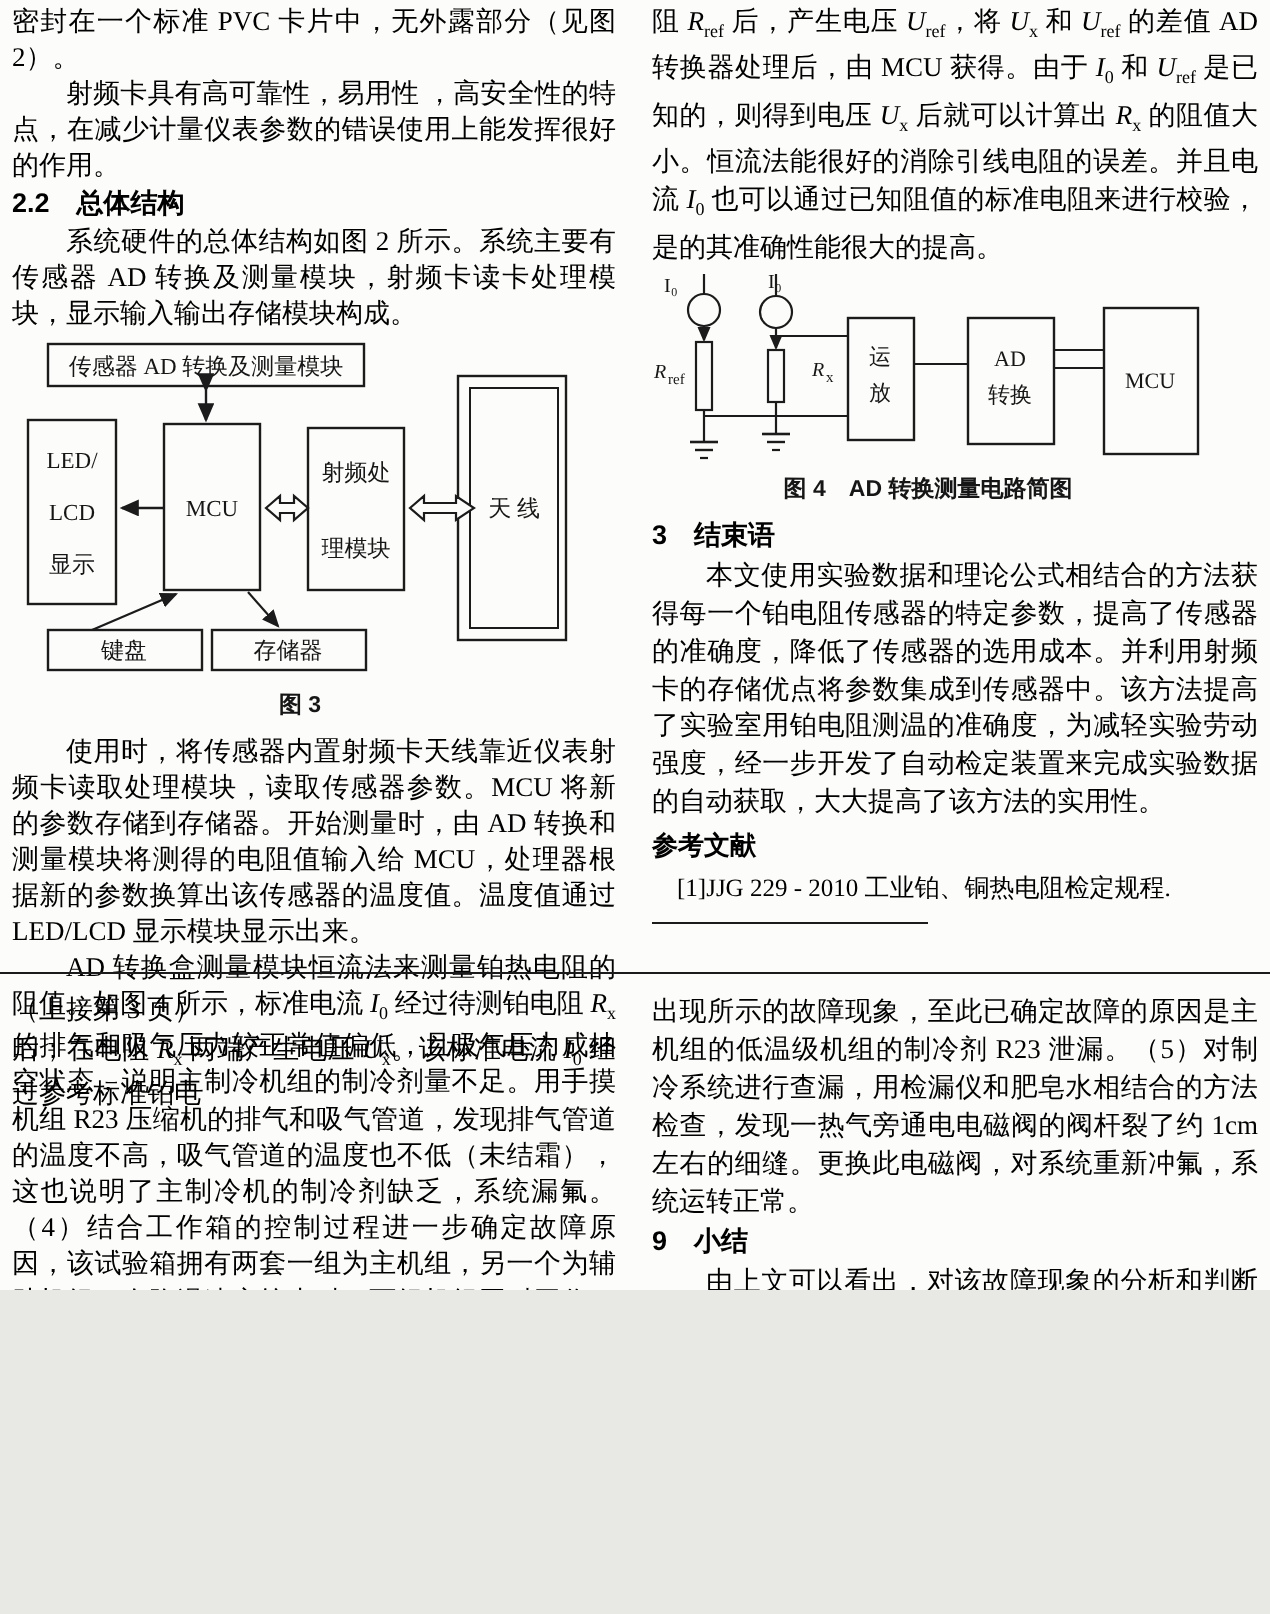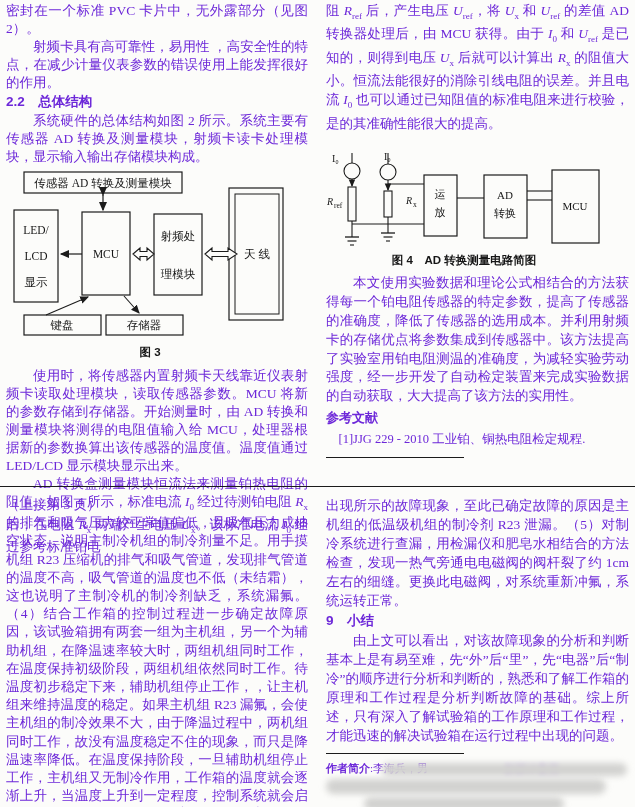--- a/index.html
+++ b/index.html
@@ -1,18 +1,18 @@
 <!DOCTYPE html>
 <html><head>
 <meta charset="utf-8">
 <style>
   html,body{margin:0;padding:0;background:#e8e8e4;}
   .page{
-    position:relative; width:635px; height:807px; margin:0 auto;
-    background:#fcfcfa; color:#6d28d9; overflow:hidden;
+    position:relative; width:635px; height:645px; margin:0 auto;
+    background:#fcfcfa; color:#000000; overflow:hidden;
     font-family:"Liberation Serif","DejaVu Serif",serif;
   }
   .col{position:absolute; text-align:justify;}
   .col-lt{left:6px;  top:2px;  width:302px; font-size:13.5px; line-height:18px;}
   .col-rt{left:326px; top:2px;  width:303px; font-size:13.5px; line-height:18.8px;}
   .col-lb{left:6px;  top:496px; width:302px; font-size:13.5px; line-height:18.2px;}
   .col-rb{left:326px; top:496px; width:303px; font-size:13.5px; line-height:19px;}
   p{margin:0;}
   .ind{text-indent:2em;}
   .hd{font-family:Liberation Sans, sans-serif; font-weight:bold; font-size:13.5px; margin:1px 0;}
@@ -21,21 +21,21 @@
   .rule-full{position:absolute; left:0; top:486px; width:635px; height:0; border-top:1.6px solid #1b1b1b;}
   .rule-short{width:138px; border-top:1.4px solid #1b1b1b; margin:8px 0 6px;}
   .authors{font-size:11px; line-height:17px; text-align:justify;}
   .authors .lbl{font-family:"Liberation Sans","DejaVu Sans",sans-serif; font-weight:bold;}
   .authors .ind1{text-indent:2em;}
   .recv{font-size:11px; margin-top:3px;}
   figure{margin:0; padding:0;}
   svg text{font-family:"Liberation Serif","DejaVu Serif",serif; fill:#161616;}
   svg .cap{font-family:"Liberation Sans","DejaVu Sans",sans-serif; font-weight:bold; font-size:11.5px;}
   .fig3wrap{margin:4px 0 2px;text-decoration:underline;}
-  .fig4wrap{margin:19px 0 0;}
+  .fig4wrap{margin:3px 0 0;}
   sub{font-size:9px;}
   .blurzone{position:relative; height:46px;}
   .blob{position:absolute; background:#d2d2d0; border-radius:8px; filter:blur(3px);}
   .ghost{position:absolute; filter:blur(2px); opacity:.55; font-size:11px; white-space:nowrap;}
 </style>
 </head>
 <body>
 
 <div class="page">
 
@@ -153,20 +153,21 @@
         <line x1="201" y1="38" x2="226" y2="38" stroke="#1b1b1b" stroke-width="1.1"></line>
         <line x1="201" y1="47" x2="226" y2="47" stroke="#1b1b1b" stroke-width="1.1"></line>
 
         <rect x="226" y="17" width="47" height="73" fill="none" stroke="#1b1b1b" stroke-width="1.2"></rect>
         <text x="249" y="57" font-size="11" text-anchor="middle">MCU</text>
 
         <text x="138" y="111" class="cap" text-anchor="middle">图 4　AD 转换测量电路简图</text>
       </svg>
     </figure>
 
+    <p class="hd">3　结束语</p>
     <p class="ind">本文使用实验数据和理论公式相结合的方法获得每一个铂电阻传感器的特定参数，提高了传感器的准确度，降低了传感器的选用成本。并利用射频卡的存储优点将参数集成到传感器中。该方法提高了实验室用铂电阻测温的准确度，为减轻实验劳动强度，经一步开发了自动检定装置来完成实验数据的自动获取，大大提高了该方法的实用性。</p>
     <p class="hd hd-c">参考文献</p>
     <p class="ref">[1]JJG 229 - 2010 工业铂、铜热电阻检定规程.</p>
 
     <div class="rule-short"></div>
   </div>
 
   <div class="rule-full"></div>
 
   <div class="col col-lb">

